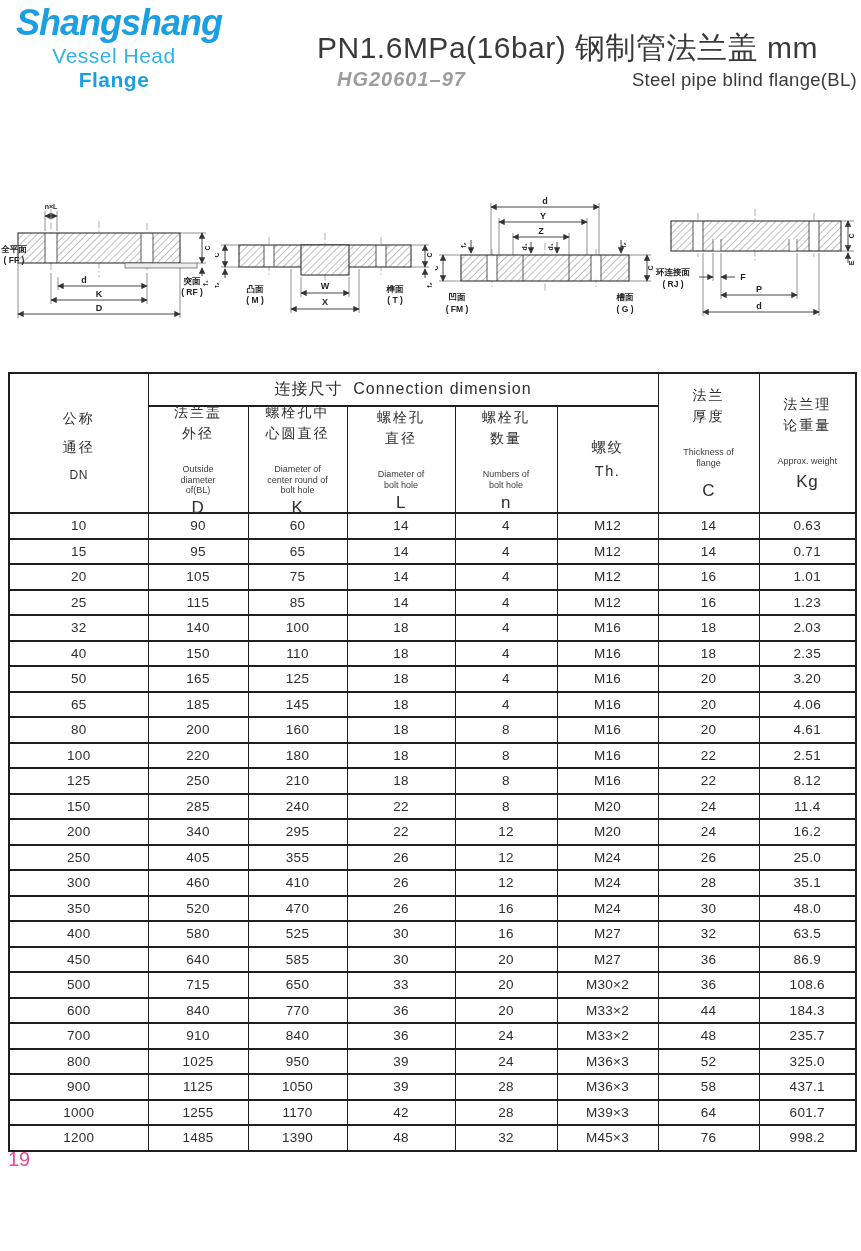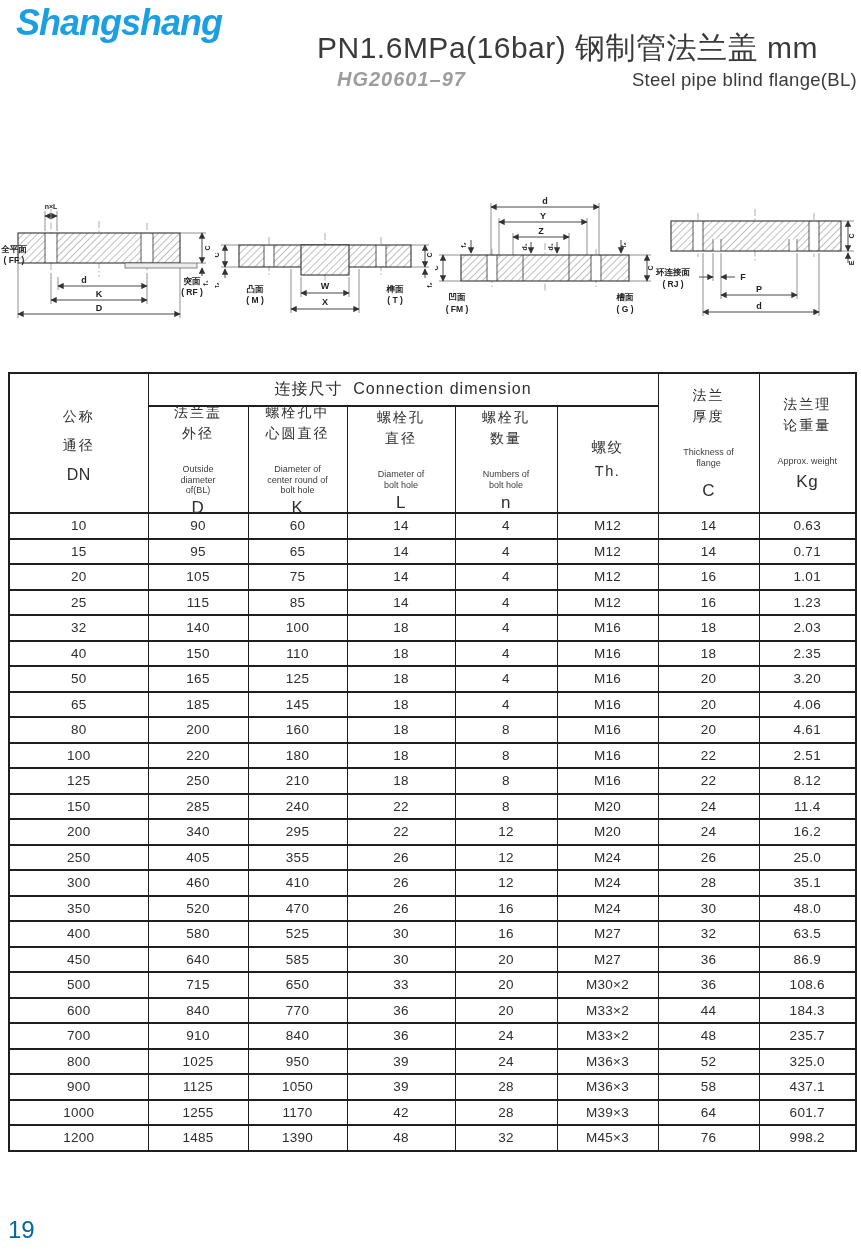--- a/index.html
+++ b/index.html
@@ -55,33 +55,34 @@
   tr.h1 th.group { height:33px; font-size:16px; letter-spacing:1px; }
   .hcell { display:flex; flex-direction:column; align-items:center; justify-content:center; height:100%; }
   .hcell .cn  { font-size:14px; letter-spacing:2px; line-height:1.5; }
   .hcell .en  { font-size:9px; color:#3c3c3c; line-height:1.18; letter-spacing:0; margin:20px auto 0; }
   .hcell .sym { font-size:17px; letter-spacing:0.5px; }
   .hc-span { height:138px; }   
   .hc-sub  { height:103px; padding:5px 4px 4px; }
   .hc-sub .sym { margin-top:auto; padding-top:2px; }
   .hc-span .sym { margin-top:12px; }
   .hc-dn .cn { line-height:2.1; }
-  .hc-dn .sym { margin-top:6px; font-size:16px; }
+  .hc-dn .sym { margin-top:6px; font-size:12px; }
   .hc-th .cn { font-size:14.5px; letter-spacing:1.5px; line-height:1.6; }
   table.spec tbody td { height:25.5px; font-size:13.5px; letter-spacing:0.3px; padding:0; }
   
-  .page-number { position:absolute; left:8px; top:1216px; font-size:24px; color:#0369a1; }
+  .page-number { position:absolute; left:8px; top:1148px; font-size:20px; color:#ec4899; }
 </style>
 </head>
 <body>
 
 <div class="page">
 
   <div class="logo">
     <div class="name">Shangshang</div>
+    <div class="tagline"><span>Vessel Head </span><span class="bold">Flange</span></div>
   </div>
   <div class="title">PN1.6MPa(16bar) 钢制管法兰盖  mm</div>
   <div class="standard">HG20601–97</div>
   <div class="subtitle">Steel pipe blind flange(BL)</div>
 
   <div class="diagrams">
 
     <svg width="215" height="135" viewBox="0 0 215 135">
       <defs>
         <pattern id="h1" patternUnits="userSpaceOnUse" width="5" height="5" patternTransform="rotate(45)">

